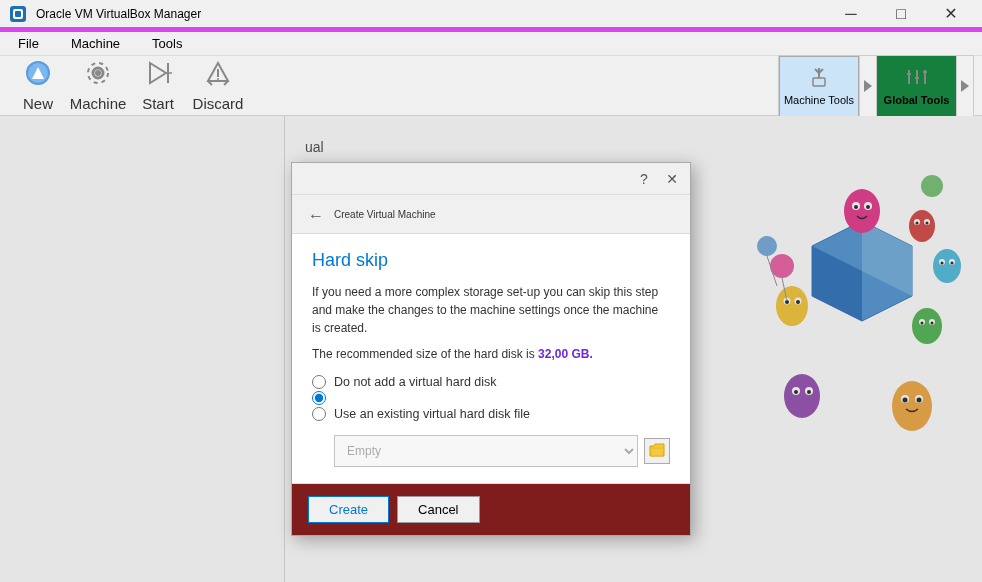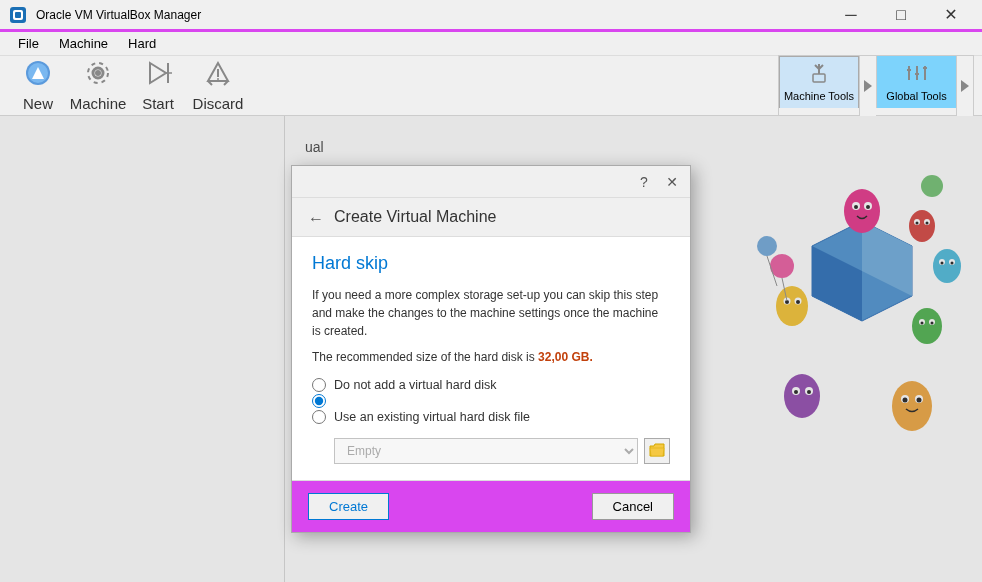--- a/index.html
+++ b/index.html
@@ -13,21 +13,21 @@
       position: relative;
     }
 
     
     .title-bar {
       background: #f0f0f0;
       display: flex;
       align-items: center;
       height: 32px;
       padding: 0 8px;
-      border-bottom: 3px solid #d946ef;
+      border-bottom: 5px solid #d946ef;
     }
     .title-bar-icon {
       width: 20px;
       height: 20px;
       margin-right: 8px;
     }
     .title-bar-title {
       flex: 1;
       font-size: 12px;
       color: #000;
@@ -50,20 +50,21 @@
     }
 
     
     .menu-bar {
       display: flex;
       align-items: center;
       height: 24px;
       padding: 0 8px;
       background: #f0f0f0;
       border-bottom: 1px solid #ddd;
+      gap: 12px;
     }
     .menu-item {
       padding: 2px 10px;
       cursor: pointer;
       font-size: 13px;
       color: #000;
     }
 
     
     .toolbar {
@@ -90,35 +91,36 @@
     }
     .toolbar-btn .icon { font-size: 24px; }
     .toolbar-spacer { flex: 1; }
     
     
     .tools-btn {
       display: flex;
       flex-direction: column;
       align-items: center;
       justify-content: center;
-      height: 52px;
+      height: 60px;
       width: 80px;
       cursor: pointer;
       border: none;
       font-size: 11px;
       gap: 4px;
     }
     .tools-btn.active {
       background: #cce4f7;
       border-top: 1px solid #aaa;
       border-left: 1px solid #aaa;
       border-right: 1px solid #aaa;
     }
     .tools-btn.inactive {
-      background: #7dd3fc;
+      background: #15803d;
+      font-weight: bold;
     }
     .tools-dropdown {
       display: flex;
       align-items: center;
       height: 60px;
       border-left: 1px solid #ccc;
       padding: 0 4px;
       cursor: pointer;
       background: #f0f0f0;
     }
@@ -228,21 +230,21 @@
       background: #f0f0f0;
       border-bottom: 1px solid #ddd;
       gap: 10px;
     }
     .dialog-back-btn {
       cursor: pointer;
       font-size: 16px;
       color: #555;
     }
     .dialog-header-title {
-      font-size: 16px;
+      font-size: 10px;
       font-weight: 500;
       color: #333;
     }
 
     .dialog-body {
       padding: 16px 20px;
       flex: 1;
     }
     .dialog-section-title {
       font-size: 18px;
@@ -255,21 +257,21 @@
       color: #333;
       line-height: 1.5;
       margin-bottom: 10px;
     }
     .recommended-size {
       font-size: 12px;
       color: #333;
       margin-bottom: 14px;
     }
     .recommended-size strong {
-      color: #c2410c;
+      color: #6d28d9;
     }
 
     
     .radio-group {
       display: flex;
       flex-direction: column;
       gap: 2px;
       margin-bottom: 14px;
     }
     .radio-item {
@@ -294,43 +296,43 @@
       gap: 6px;
       margin-left: 22px;
     }
     .dropdown-select {
       flex: 1;
       padding: 3px 8px;
       border: 1px solid #aaa;
       background: #f5f5f5;
       font-size: 12px;
       color: #888;
-      height: 26px;
+      height: 32px;
       cursor: not-allowed;
     }
     .dropdown-folder-btn {
       width: 26px;
       height: 26px;
       border: 1px solid #aaa;
       background: #f0f0f0;
       display: flex;
       align-items: center;
       justify-content: center;
       cursor: pointer;
       font-size: 14px;
     }
 
     
     .dialog-footer {
       display: flex;
-      justify-content: space-between;
+      justify-content: flex-start;
       gap: 8px;
       padding: 12px 16px;
       border-top: 1px solid #ddd;
-      background: #d946ef;
+      background: #7f1d1d;
     }
     .footer-btn {
       min-width: 80px;
       padding: 5px 20px;
       font-size: 13px;
       cursor: pointer;
       border: 1px solid #999;
       background: #f0f0f0;
     }
     .footer-btn.primary {
@@ -354,21 +356,21 @@
   <div class="title-bar-controls">
     <button class="title-bar-btn">─</button>
     <button class="title-bar-btn">□</button>
     <button class="title-bar-btn close">✕</button>
   </div>
 </div>
 
 <div class="menu-bar">
   <div class="menu-item">File</div>
   <div class="menu-item">Machine</div>
-  <div class="menu-item">Hard</div>
+  <div class="menu-item">Tools</div>
 </div>
 
 <div class="toolbar">
   <button class="toolbar-btn">
     <span class="icon">
       <svg width="28" height="28" viewBox="0 0 28 28">
         <circle cx="14" cy="14" r="12" fill="#4a90d9" opacity="0.9"></circle>
         <circle cx="14" cy="14" r="10" fill="#7ab8f0"></circle>
         <polygon points="14,8 20,20 8,20" fill="white"></polygon>
       </svg>

